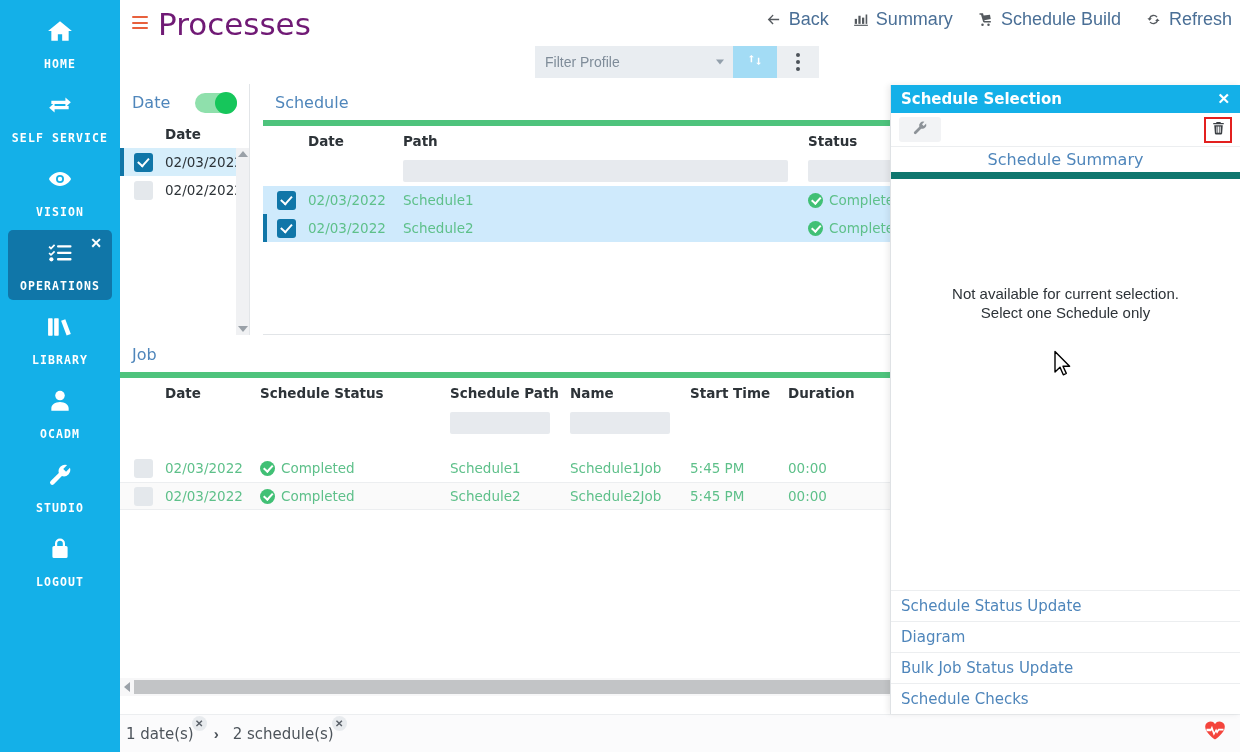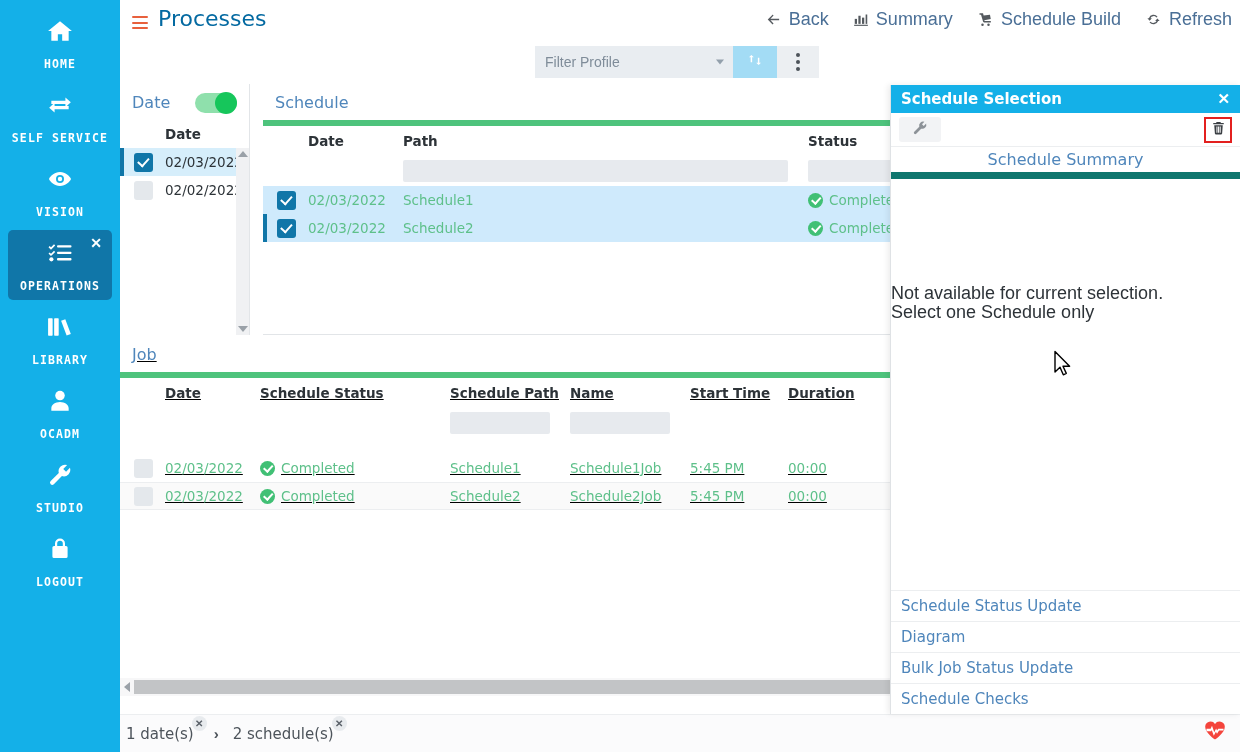--- a/index.html
+++ b/index.html
@@ -39,21 +39,21 @@
   .main { position: absolute; left: 120px; top: 0; right: 0; bottom: 0; background: #ffffff; }
 
   .topbar { position: absolute; left: 0; top: 0; right: 0; height: 44px; }
   .hamburger {
     position: absolute; left: 12px; top: 16px; width: 16px; height: 13px;
     display: flex; flex-direction: column; justify-content: space-between; cursor: pointer;
   }
   .hamburger span { display: block; height: 2px; background: #e8603c; border-radius: 1px; }
   .page-title {
     position: absolute; left: 38px; top: 6px;
-    font-size: 22px; color: #0369a1; font-weight: 400;
+    font-size: 31px; color: #701a75; font-weight: 400;
     font-family: "DejaVu Sans", sans-serif;
   }
   .topnav { position: absolute; right: 8px; top: 9px; display: flex; align-items: center; gap: 24px; }
   .topnav-item {
     display: flex; align-items: center; gap: 7px; cursor: pointer;
     color: #4a6f96; font-size: 18px;
   }
   .topnav-item svg { fill: #555a5f; display: block; }
 
   
@@ -150,21 +150,21 @@
     width: 15px; height: 15px; border-radius: 50%; background: #41c075;
     display: inline-flex; align-items: center; justify-content: center; flex: 0 0 auto;
   }
   .chk-circle:after {
     content: ""; width: 3.5px; height: 7px; border: solid #fff;
     border-width: 0 2px 2px 0; transform: rotate(42deg) translate(-0.5px,-1px);
   }
   .sched-divider { position: absolute; left: 0; right: 0; bottom: 0; height: 1px; background: #e2e5e8; }
 
   
-  .job-panel { position: absolute; left: 0; top: 336px; right: 0; bottom: 56px; background: #fff; text-decoration: underline; }
+  .job-panel { position: absolute; left: 0; top: 336px; right: 0; bottom: 56px; background: #fff; }
   .jrow { height: 28px; display: flex; align-items: center; font-size: 13.5px; font-family: "DejaVu Sans", sans-serif; }
   .jrow.alt { background: #fafafa; border-top: 1px solid #eceef0; border-bottom: 1px solid #eceef0; }
   .hscroll {
     position: absolute; left: 0; right: 0; bottom: 0; height: 18px;
     background: #f7f7f8; display: flex; align-items: center;
   }
   .hscroll .lar {
     width: 0; height: 0; margin: 0 4px;
     border-top: 5px solid transparent; border-bottom: 5px solid transparent;
     border-right: 6px solid #9aa1a8;
@@ -214,22 +214,22 @@
     display: flex; align-items: center; justify-content: center; cursor: pointer;
   }
   .trash-hl svg { fill: #3b3f44; }
   .rp-section {
     height: 32px; display: flex; align-items: center; padding: 0 10px;
     border-bottom: 7px solid #0f766e; flex: 0 0 auto; justify-content: center;
   }
   .rp-section-title { color: #4f86bb; font-size: 16px; font-family: "DejaVu Sans", sans-serif; }
   .rp-body { flex: 1 1 auto; position: relative; }
   .rp-msg {
-    position: absolute; left: 0; right: 0; top: 105px; text-align: left;
-    font-size: 18px; color: #2d3338; line-height: 19px;
+    position: absolute; left: 0; right: 0; top: 105px; text-align: center;
+    font-size: 15px; color: #2d3338; line-height: 19px;
   }
   .rp-list { flex: 0 0 auto; }
   .rp-list-item {
     height: 31px; display: flex; align-items: center; padding: 0 10px;
     border-top: 1px solid #eceef0; color: #4f86bb; font-size: 15px;
     cursor: pointer; font-family: "DejaVu Sans", sans-serif;
   }
 
   
   .cursor { position: absolute; left: 1053px; top: 350px; pointer-events: none; }

